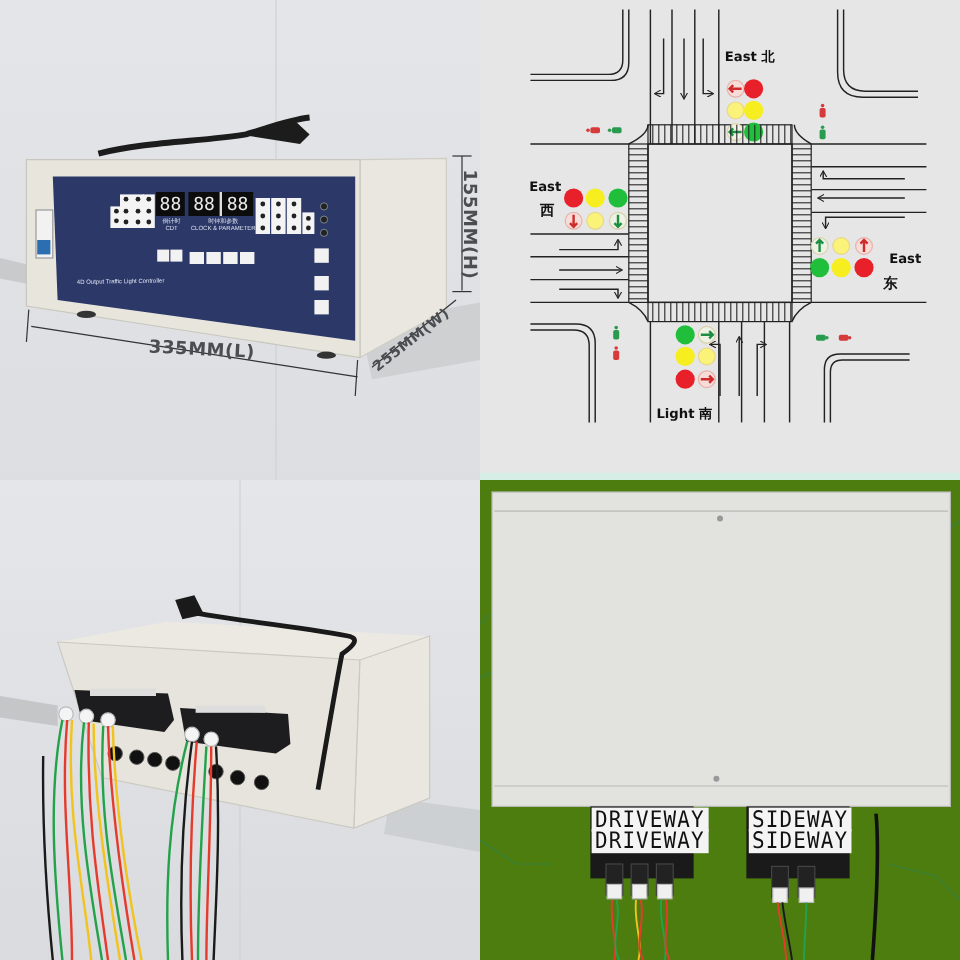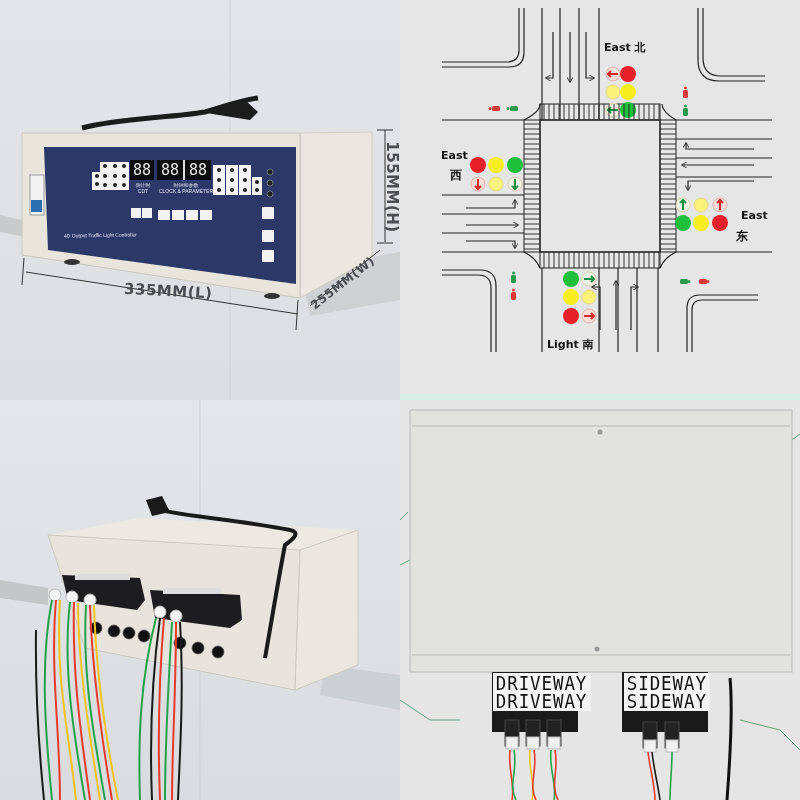--- a/index.html
+++ b/index.html
@@ -2,21 +2,21 @@
 <html><head>
 <meta charset="utf-8">
 <style>
   * { box-sizing: border-box; margin: 0; padding: 0; }
   html, body { width: 800px; height: 800px; overflow: hidden; background: #fff; font-family: "Liberation Sans", sans-serif; }
   .grid { position: relative; width: 800px; height: 800px; }
   .panel { position: absolute; width: 400px; height: 400px; overflow: hidden; }
   #p1 { left: 0; top: 0; background: linear-gradient(180deg, #e3e5e8 0%, #dcdee1 100%); }
   #p2 { left: 400px; top: 0; background: #e6e6e6; }
   #p3 { left: 0; top: 400px; background: linear-gradient(180deg, #e4e6e9 0%, #d9dbde 100%); }
-  #p4 { left: 400px; top: 400px; background: #e5e5e5; }
+  #p4 { left: 400px; top: 400px; background: #4d7c0f; }
   svg { display: block; }
   .abs { position: absolute; }
 
   
   .dimtext { position: absolute; font-family: "DejaVu Sans", sans-serif; font-weight: bold; color: #4a4d52; font-size: 16px; letter-spacing: 0.5px; }
 
   
   .dir-label { position: absolute; font-family: "DejaVu Sans", sans-serif; font-weight: bold; font-size: 11px; color: #111; white-space: nowrap; }
   .dir-cn { position: absolute; font-family: "DejaVu Sans", sans-serif; font-weight: bold; font-size: 12px; color: #111; }
 

